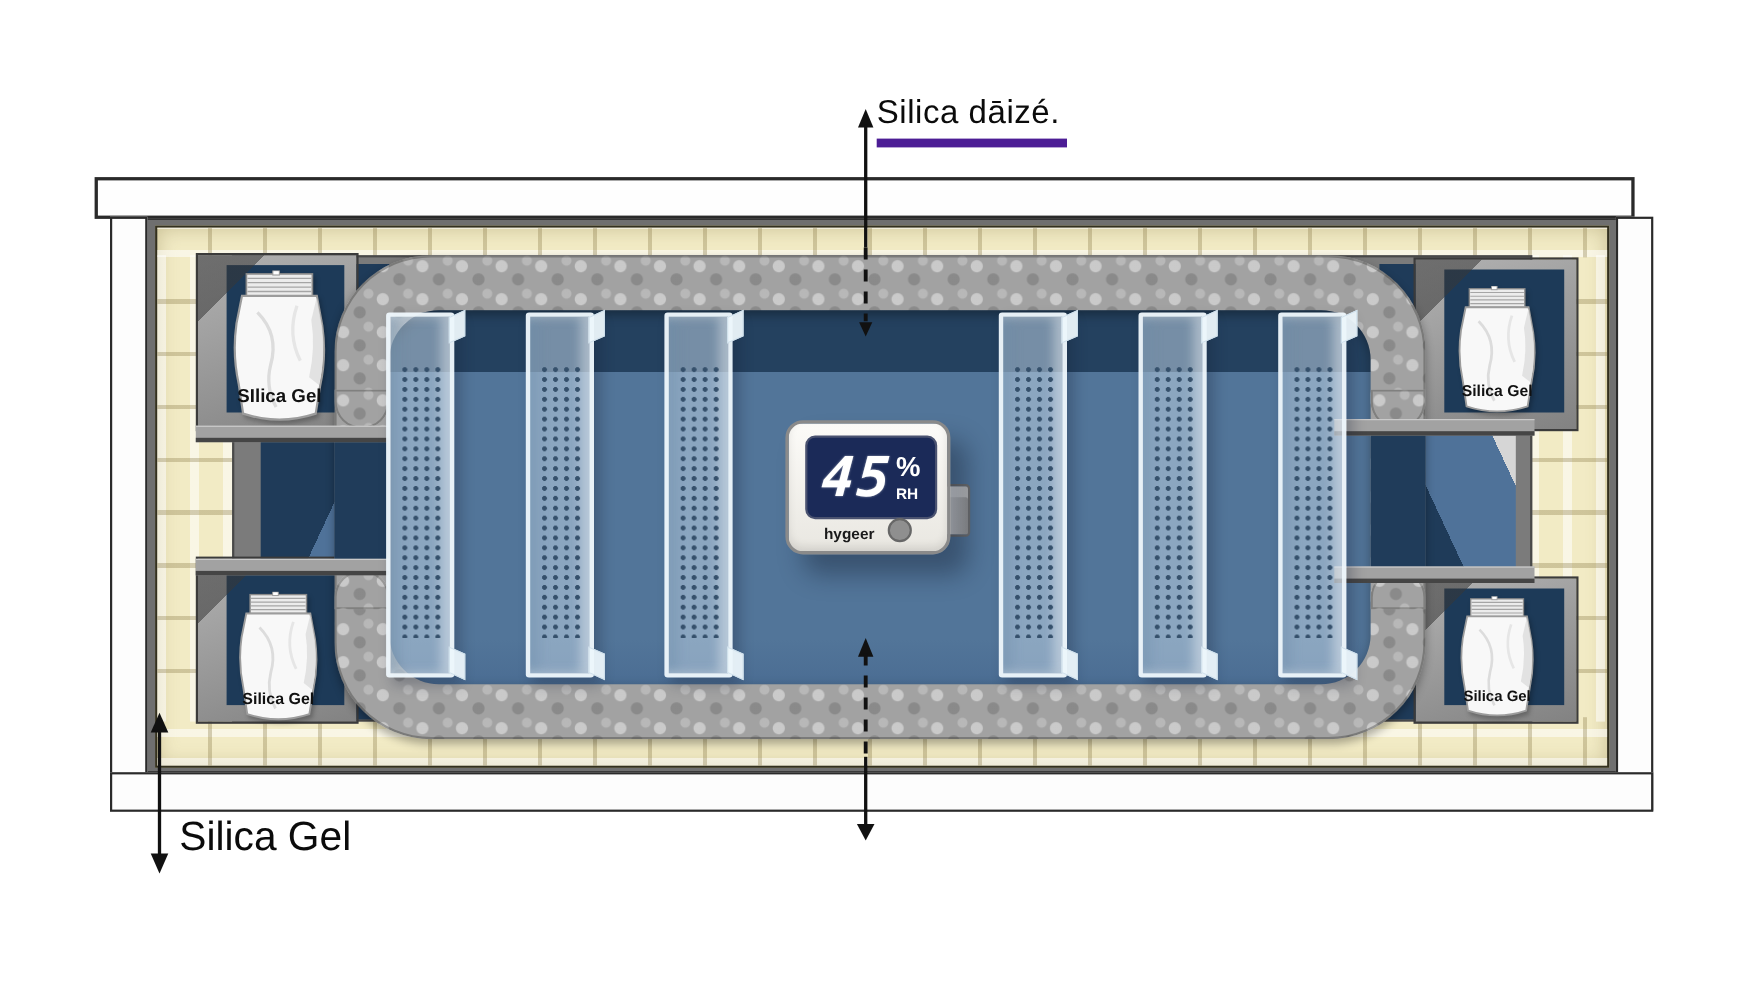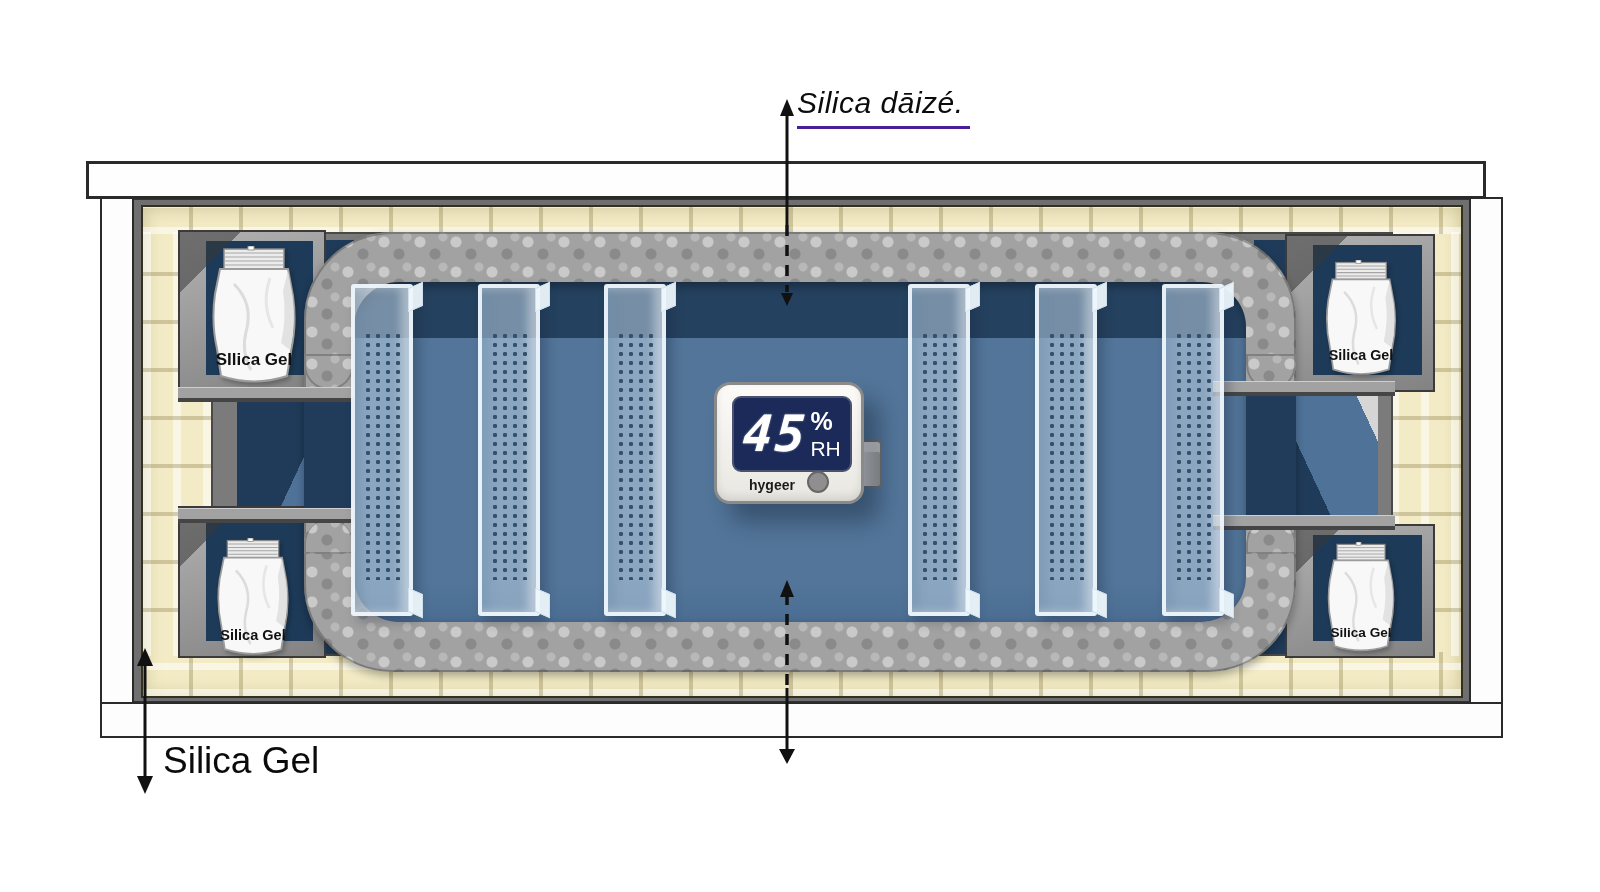--- a/index.html
+++ b/index.html
@@ -73,31 +73,31 @@
   
   .hygro{left:501px;top:148px;width:150px;height:122px;z-index:9;border-radius:16px;
      background:linear-gradient(#fcfbf8,#e9e7e1);border:3px solid #8a8a8a;
      box-shadow:16px 18px 22px rgba(15,25,45,.38), inset 0 -4px 8px rgba(0,0,0,.1);}
   .hygro .screen{position:absolute;left:15px;top:11px;width:120px;height:76px;background:#1b2a58;
      border:2px solid #4a5270;border-radius:9px;display:flex;align-items:center;justify-content:center;}
   .hygro .digits{font-family:"DejaVu Sans Mono",monospace;font-weight:bold;font-style:italic;
      font-size:50px;color:#fff;line-height:1;letter-spacing:2px;transform:skewX(-4deg);text-shadow:0 0 2px rgba(255,255,255,.6);}
   .hygro .unit-stack{display:flex;flex-direction:column;align-items:flex-start;color:#fff;margin-left:3px;line-height:1;}
   .hygro .pct{font-size:25px;font-weight:bold;}
-  .hygro .rh{font-size:21px;font-weight:normal;margin-top:4px;}
+  .hygro .rh{font-size:14px;font-weight:bold;margin-top:4px;}
   .hygro .brand-row{position:absolute;left:0;right:0;bottom:8px;height:24px;display:flex;align-items:flex-end;justify-content:center;gap:12px;}
   .hygro .brand{font-size:14px;font-weight:bold;color:#1a1a1a;}
   .hygro .btn{width:22px;height:22px;border-radius:50%;background:#8f8f8f;border:2px solid #676767;}
   .knob{left:645px;top:206px;width:24px;height:48px;z-index:8;border-radius:4px;
      background:linear-gradient(90deg,#e3e3e3,#93939 3);background:linear-gradient(90deg,#e3e3e3,#939393);
      border:2px solid #6f6f6f;box-shadow:inset 0 10px 0 rgba(255,255,255,.35);}
 
   
   .title-label{left:797px;top:86px;z-index:31;font-size:30px;letter-spacing:.5px;
-     border-bottom:3px solid #4c1d95;padding:0 6px 6px 0;font-style:italic;}
+     border-bottom:8px solid #4c1d95;padding:0 6px 6px 0;}
   .bl-label{left:163px;top:740px;z-index:31;font-size:37px;}
   svg.overlay{position:absolute;left:0;top:0;z-index:30;pointer-events:none;}
 </style>
 </head>
 <body>
 
 <div class="canvas">
 
   <div class="abs title-label">
     <span>Silica dāizé.</span>

